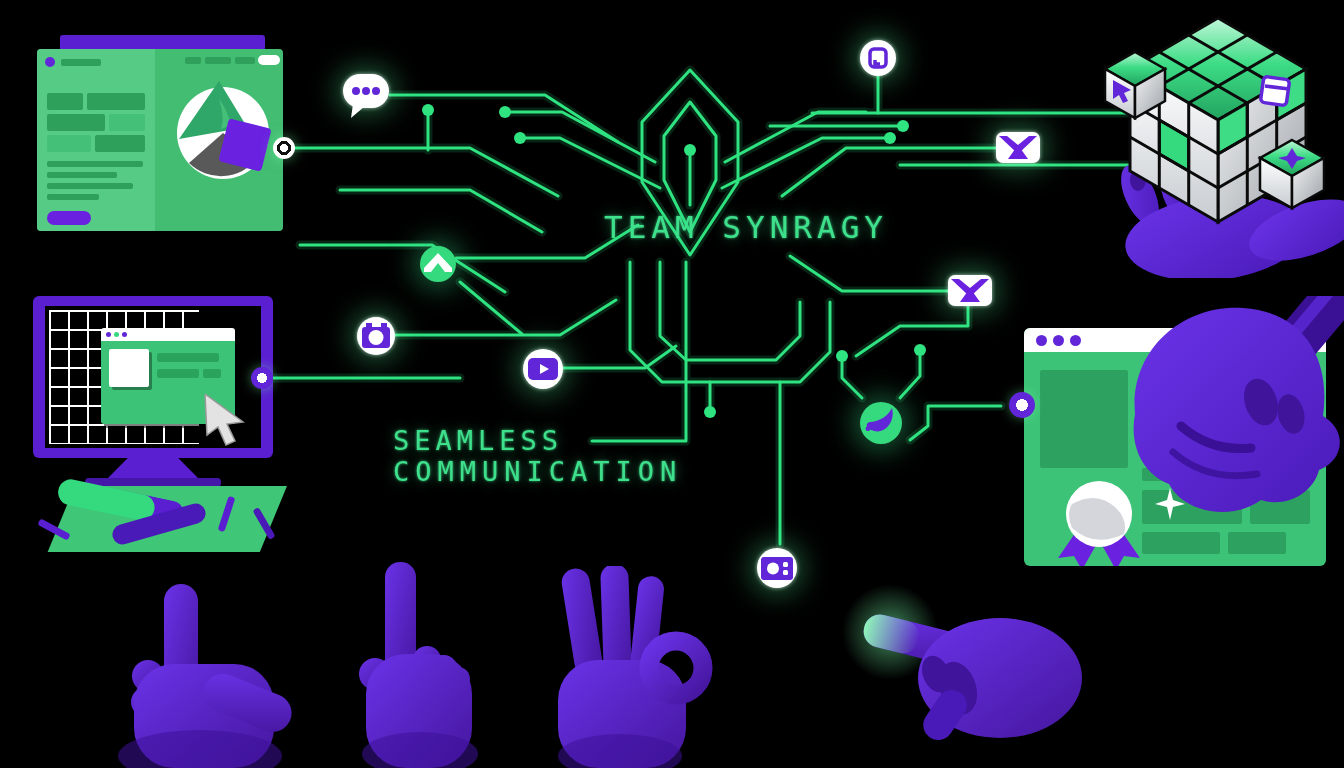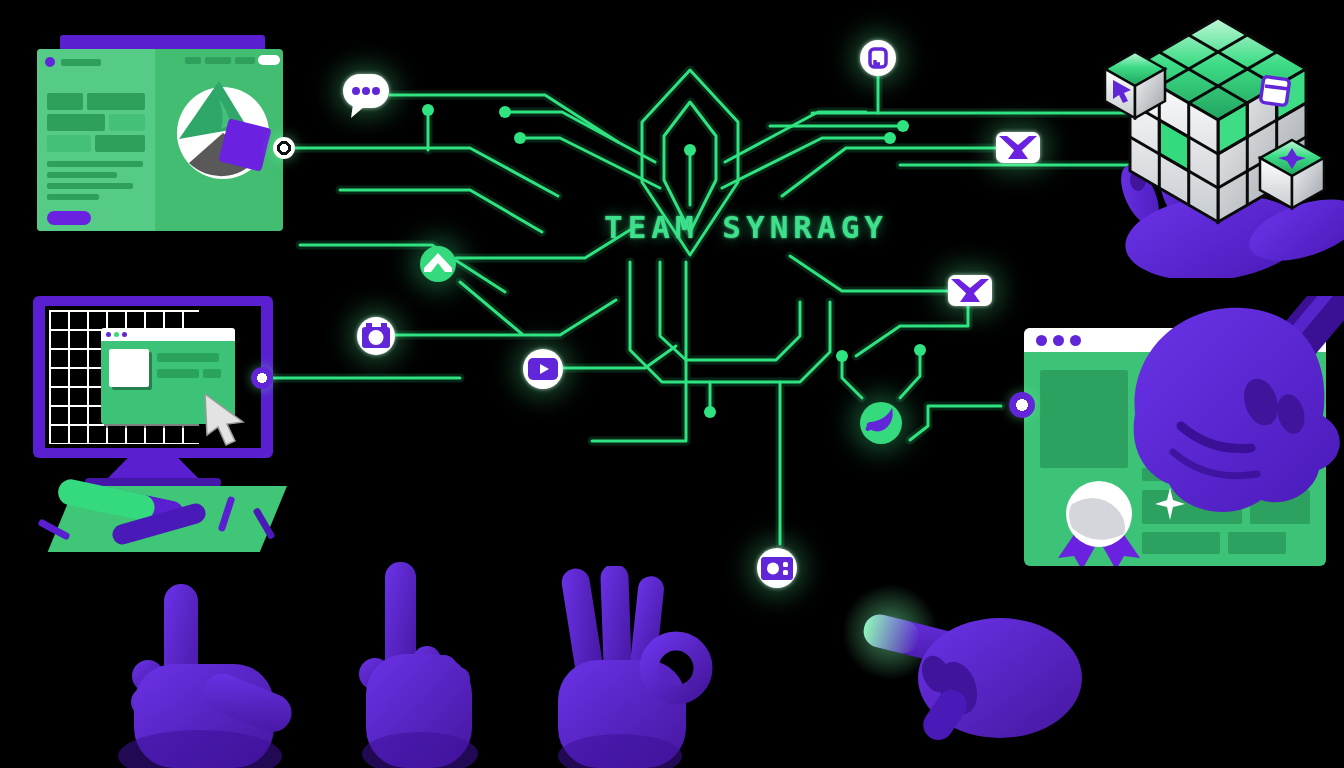--- a/index.html
+++ b/index.html
@@ -1,20 +1,20 @@
 <!DOCTYPE html>
 <html><head>
 <meta charset="utf-8">
 <style>
   html,body{margin:0;padding:0;background:#000;}
   #stage{position:relative;width:1344px;height:768px;background:#000;overflow:hidden;
          font-family:"DejaVu Sans Mono",monospace;}
   .abs{position:absolute;}
   
-  .techno{color:#3fe08c;font-weight:bold;line-height:1;
+  .techno{color:#3fe08c;font-weight:normal;line-height:1;
           text-shadow:0 0 14px rgba(63,224,140,.55),0 0 3px rgba(63,224,140,.8);}
   #title{left:604px;top:212px;font-size:31px;letter-spacing:5px;}
   #subtitle{left:393px;top:427px;font-size:27px;letter-spacing:6px;}
   #subtitle .l1{letter-spacing:5px;}
   #subtitle div{margin-bottom:4px;}
   
   .badge{position:absolute;display:flex;align-items:center;justify-content:center;
          border-radius:50%;background:#fff;
          box-shadow:0 0 26px 8px rgba(90,255,160,.30),0 0 4px rgba(255,255,255,.7);}
   .badge.green{background:#35d97e;box-shadow:0 0 26px 8px rgba(60,230,140,.35);}
@@ -87,20 +87,24 @@
         <circle cx="1281" cy="113" r="6"></circle>
       <circle cx="1253" cy="165" r="6"></circle>
         <circle cx="890" cy="138" r="6"></circle>
       <circle cx="710" cy="412" r="6"></circle>
         <circle cx="920" cy="350" r="6"></circle>
       <circle cx="842" cy="356" r="6"></circle>
     </g>
   </svg>
 
   <div id="title" class="abs techno">TEAM SYNRAGY</div>
+  <div id="subtitle" class="abs techno">
+    <div class="l1">SEAMLESS</div>
+    <div>COMMUNICATION</div>
+  </div>
 
   <div class="abs" style="left:35px;top:33px;width:258px;height:205px">
     <div class="abs" style="left:25px;top:2px;width:205px;height:16px;background:#5a1fd1;border-radius:3px"></div>
     <div class="abs" style="left:2px;top:16px;width:246px;height:182px;background:#42bd72;border-radius:4px;overflow:hidden">
       <div class="abs" style="left:0;top:0;width:118px;height:100%;background:#55cb85">
         <div class="node" style="left:8px;top:8px;width:10px;height:10px;background:#6126d8"></div>
         <div class="bar" style="left:24px;top:10px;width:40px;height:7px;background:#2f9f5c"></div>
         <div class="bar" style="left:10px;top:44px;width:36px;height:17px;background:#2f9f5c"></div>
         <div class="bar" style="left:50px;top:44px;width:58px;height:17px;background:#2f9f5c"></div>
         <div class="bar" style="left:10px;top:65px;width:58px;height:17px;background:#2f9f5c"></div>

